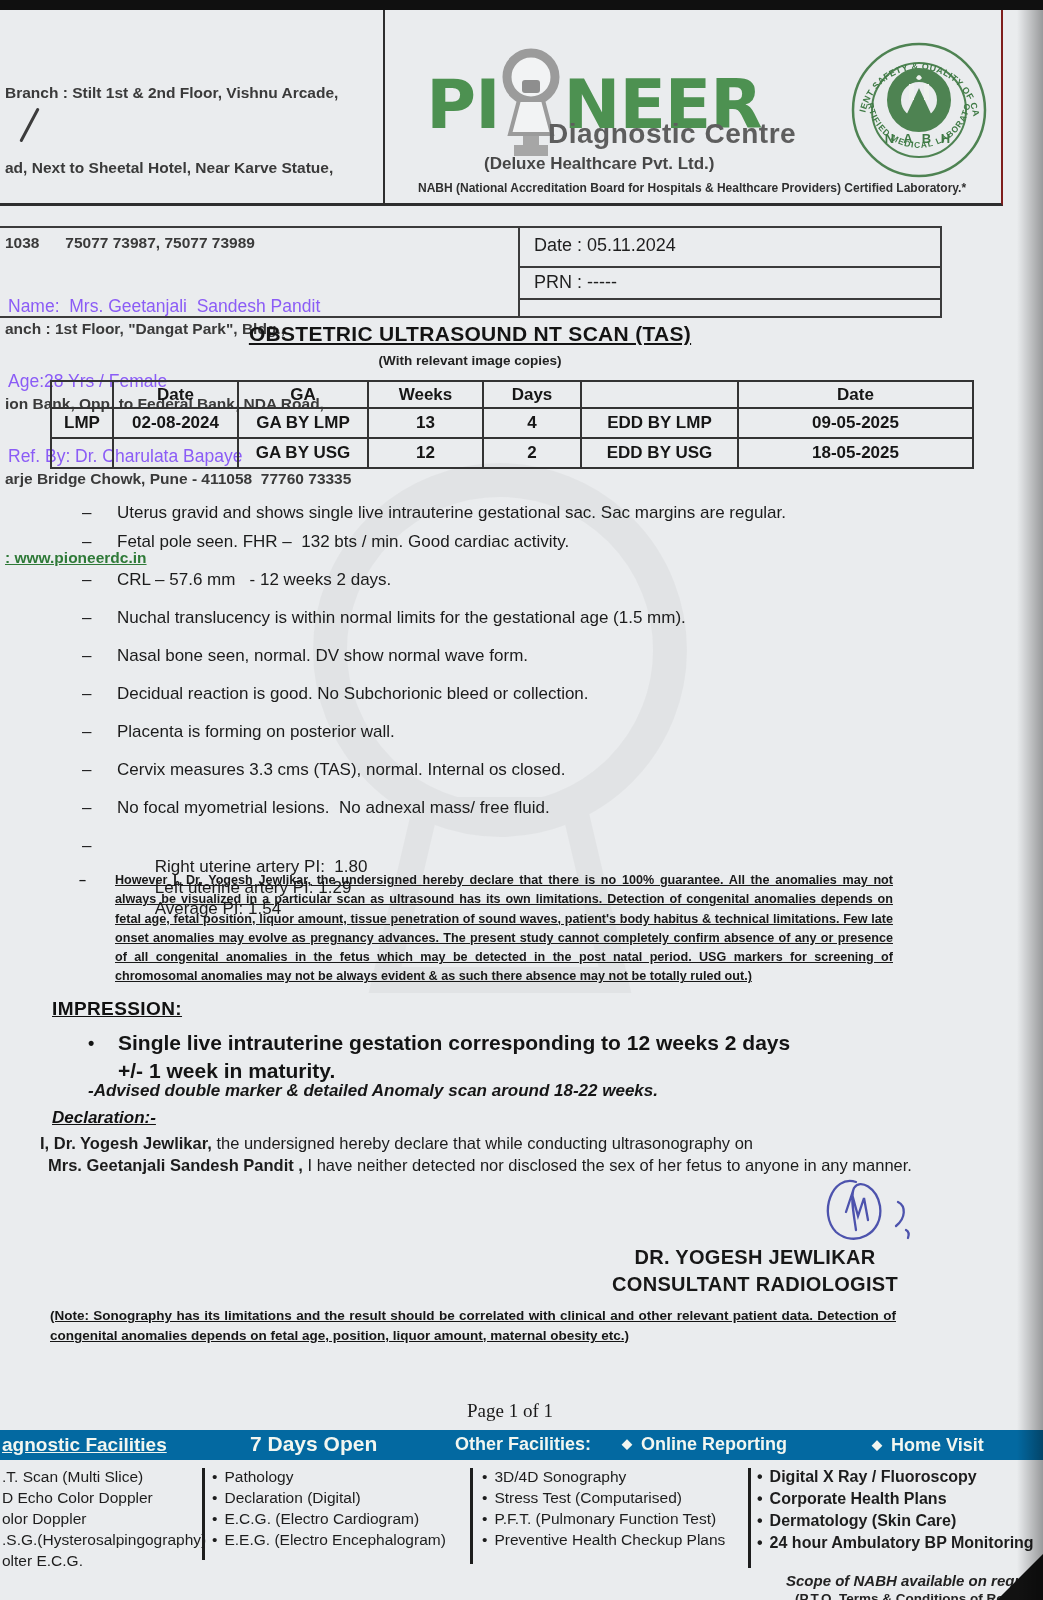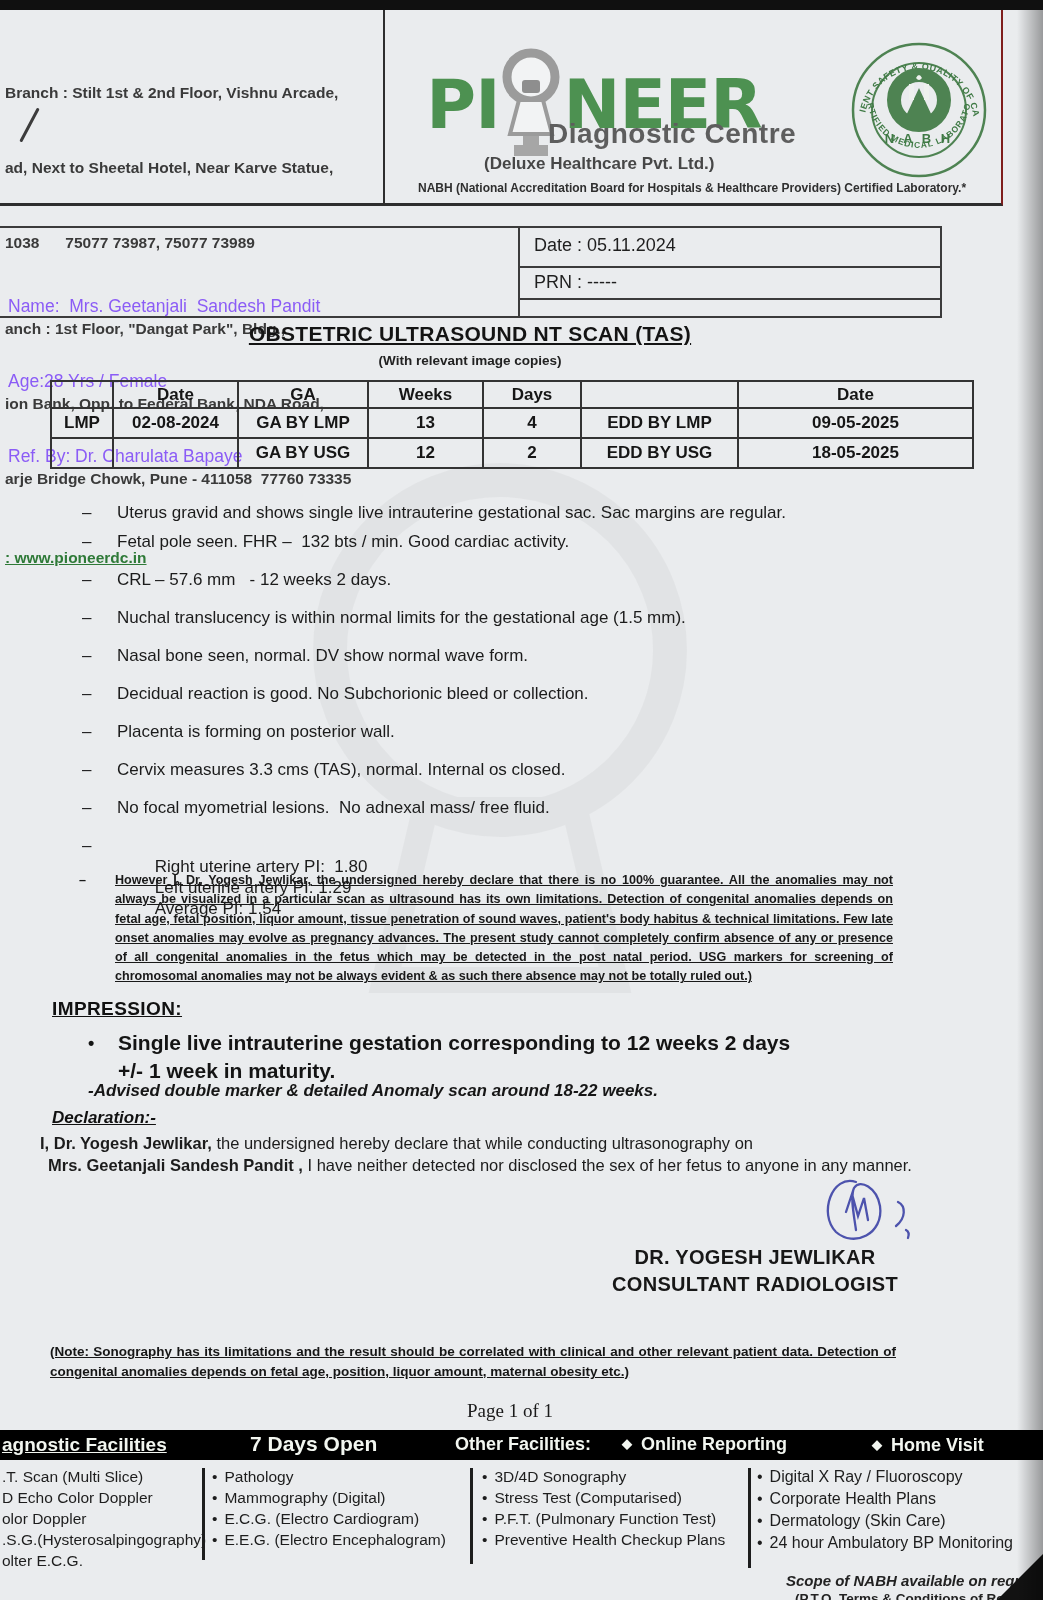--- a/index.html
+++ b/index.html
@@ -84,43 +84,43 @@
   .decl-2{position:absolute;left:48px;top:1146px;width:960px;font-size:16.5px;color:#1c1c1c;}
   .decl-bold{font-weight:700;}
 
   .signature{position:absolute;left:798px;top:1158px;}
   .doctor{position:absolute;left:555px;top:1236px;width:400px;text-align:center;
     font-size:20px;font-weight:700;color:#171717;letter-spacing:0.3px;}
   .designation{position:absolute;left:555px;top:1263px;width:400px;text-align:center;
     font-size:20px;font-weight:700;color:#171717;letter-spacing:0.3px;}
 
   .note{position:absolute;left:50px;top:1296px;width:846px;font-size:13.5px;font-weight:700;
-    color:#161616;line-height:20px;text-decoration:underline;text-align:justify;margin-top:36px;}
+    color:#161616;line-height:20px;text-decoration:underline;text-align:justify;}
 
   .page-label{position:absolute;left:0;top:1390px;width:1020px;text-align:center;
     font-family:"Liberation Serif",serif;font-size:19px;color:#1a1a1a;}
 
   
-  .fbar{position:absolute;left:0;top:1420px;width:1043px;height:30px;background:#000000;}
+  .fbar{position:absolute;left:0;top:1420px;width:1043px;height:30px;background:#0369a1;}
   .fbar .fitem{position:absolute;color:#f2f6f0;font-weight:700;white-space:nowrap;}
   .f-fac{left:2px;top:4px;font-size:19px;text-decoration:underline;}
   .f-open{left:250px;top:2px;font-size:21px;}
   .f-other{left:455px;top:4px;font-size:18px;}
   .f-online{left:622px;top:4px;font-size:18px;}
   .f-home{left:872px;top:5px;font-size:18px;}
   .f-dot{display:inline-block;margin-right:9px;font-size:13px;transform:translateY(-2px);}
 
   .fcols{position:absolute;left:0;top:1456px;width:1020px;font-size:15.5px;color:#1d1d1d;}
   .fcol{position:absolute;top:0;}
   .fcol div{line-height:21px;white-space:nowrap;}
   .fcol.c1{left:2px;width:198px;}
   .fcol.c2{left:212px;width:252px;}
   .fcol.c3{left:482px;width:262px;}
   .fcol.c4{left:757px;width:262px;font-size:16px;}
-  .fcol.c4 div{line-height:22px;}
+  .fcol.c4 div{line-height:22px;font-weight:bold;}
   .fcol .bul::before{content:"•";margin-right:7px;}
   .fdiv{position:absolute;top:1458px;width:2.5px;height:92px;background:#1d1d1d;}
   .fd1{left:202px;}.fd2{left:470px;height:96px;}.fd3{left:748px;height:100px;}
 
   .scope-note{position:absolute;left:786px;top:1562px;font-size:15px;font-weight:700;
     font-style:italic;color:#222;white-space:nowrap;}
   .pto-note{position:absolute;left:795px;top:1581px;font-size:13.5px;font-weight:700;color:#222;white-space:nowrap;}
 </style>
 </head>
 <body>
@@ -291,21 +291,21 @@
     <div class="fcols">
       <div class="fcol c1">
         <div>.T. Scan (Multi Slice)</div>
         <div>D Echo Color Doppler</div>
         <div>olor Doppler</div>
         <div>.S.G.(Hysterosalpingography)</div>
         <div>olter E.C.G.</div>
       </div>
       <div class="fcol c2">
         <div class="bul">Pathology</div>
-        <div class="bul">Mammography (Digital)</div>
+        <div class="bul">Declaration (Digital)</div>
         <div class="bul">E.C.G. (Electro Cardiogram)</div>
         <div class="bul">E.E.G. (Electro Encephalogram)</div>
       </div>
       <div class="fcol c3">
         <div class="bul">3D/4D Sonography</div>
         <div class="bul">Stress Test (Computarised)</div>
         <div class="bul">P.F.T. (Pulmonary Function Test)</div>
         <div class="bul">Preventive Health Checkup Plans</div>
       </div>
       <div class="fcol c4">

